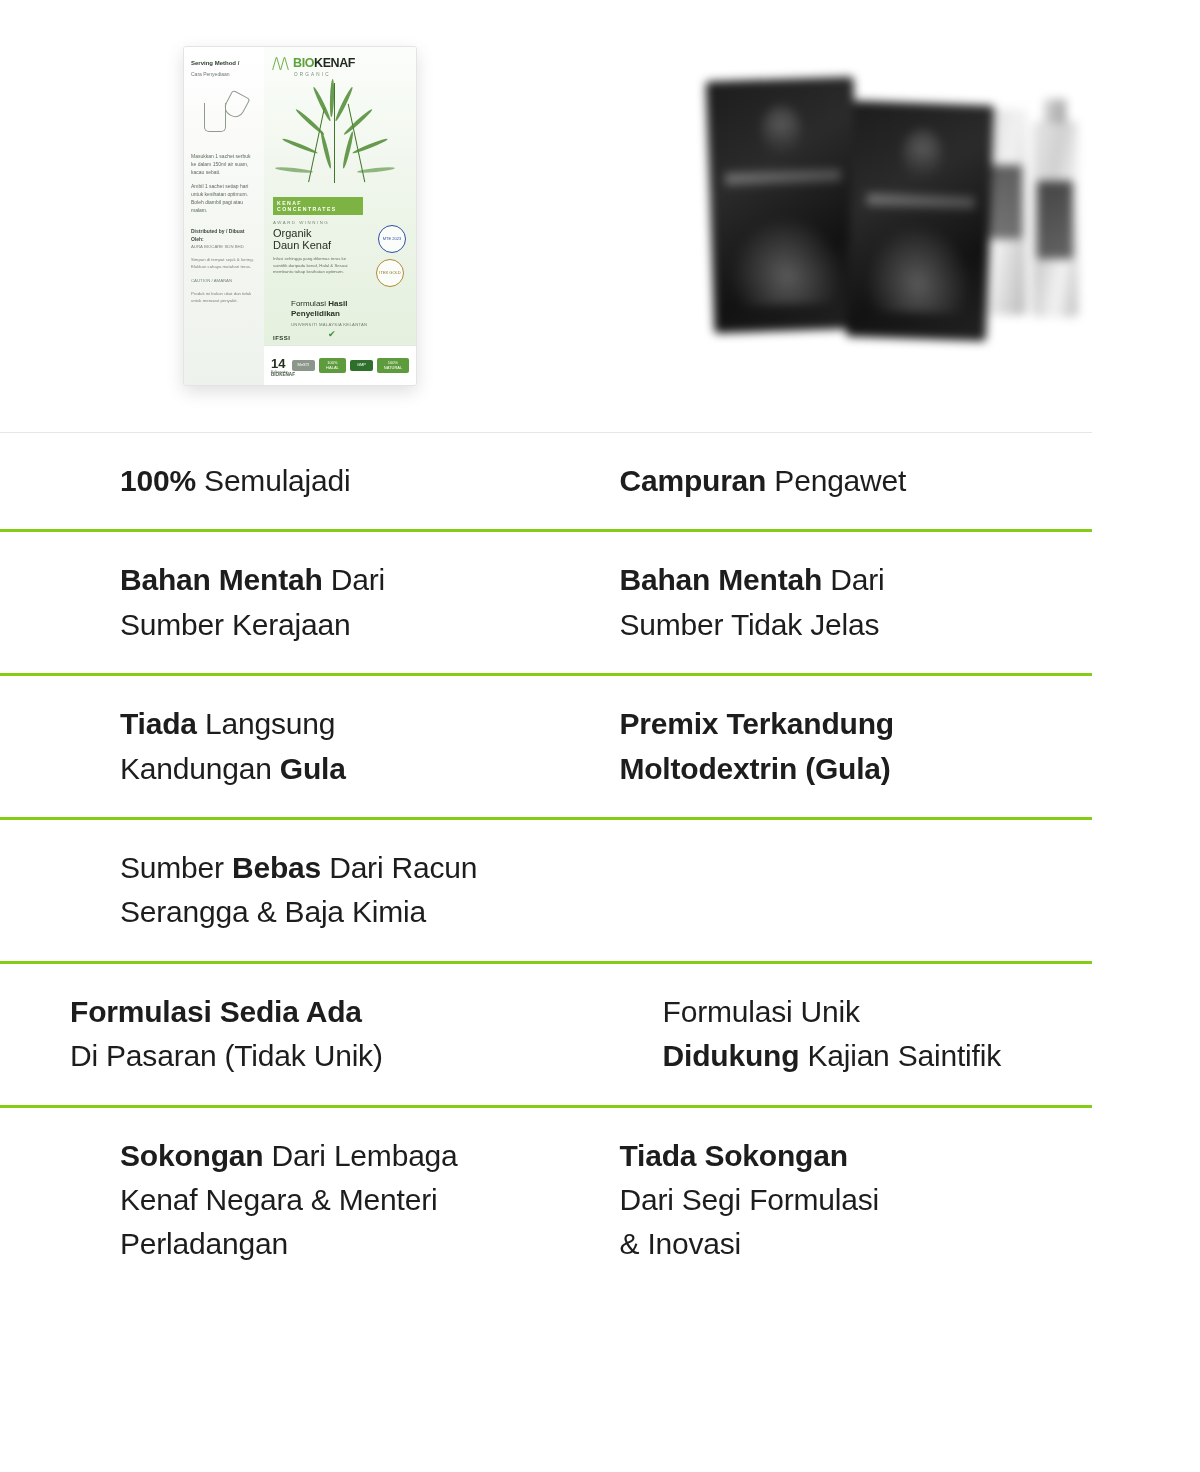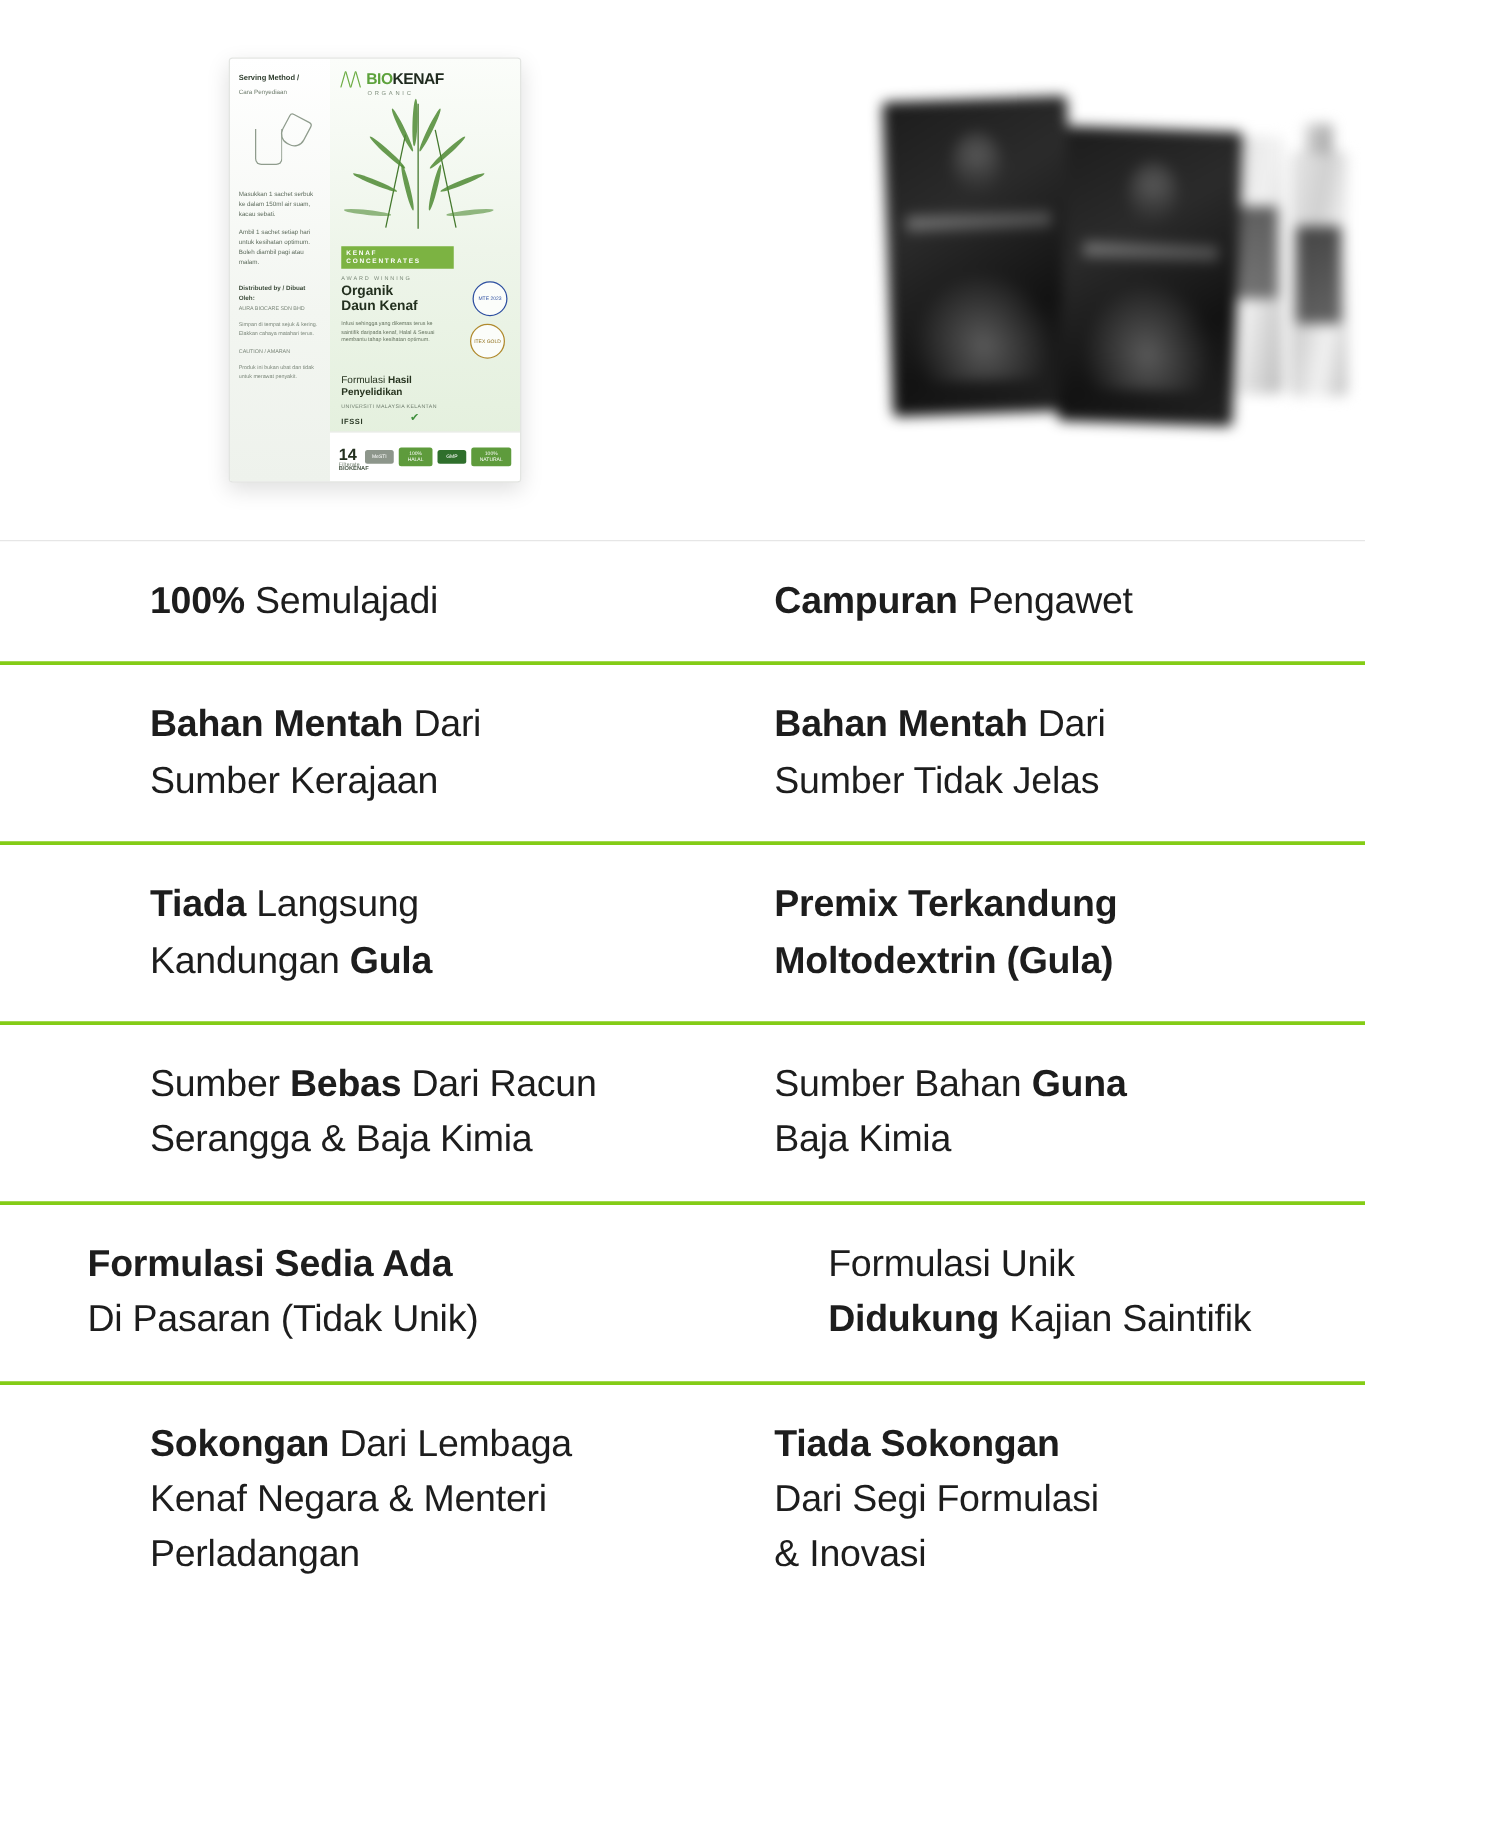--- a/index.html
+++ b/index.html
@@ -183,34 +183,34 @@
     line-height: 1.25;
   }
   .award {
     font-size: 4.4px;
     letter-spacing: 1.5px;
     color: #7a8878;
     margin: 5px 0 2px 0;
   }
   .prod-title {
     font-size: 11px;
-    font-weight: bold;
+    font-weight: normal;
     color: #23301f;
     line-height: 1.1;
   }
   .prod-desc {
     font-size: 4.3px;
     color: #65735f;
     line-height: 1.5;
     margin-top: 5px;
     width: 86px;
   }
   .formulasi {
     position: absolute;
-    left: 9px; bottom: 58px;
+    left: 27px; bottom: 58px;
     font-size: 8px;
     color: #26331f;
     line-height: 1.25;
   }
   .formulasi b { font-weight: bold; }
   .uni-line {
     font-size: 4.2px;
     color: #6f7d6d;
     letter-spacing: .3px;
     margin-top: 3px;
@@ -546,23 +546,20 @@
           <p><b>Tiada</b><span> Langsung</span><br><span>Kandungan </span><b>Gula</b></p>
         </div>
         <div class="cell right">
           <p><b>Premix Terkandung</b><br><b>Moltodextrin (Gula)</b></p>
         </div>
       </div>
       <div class="row">
         <div class="cell">
           <p><span>Sumber </span><b>Bebas</b><span> Dari Racun</span><br><span>Serangga &amp; Baja Kimia</span></p>
         </div>
-        <div class="cell right">
-          <p><span>Sumber Bahan </span><b>Guna</b><br><span>Baja Kimia</span></p>
-        </div>
       </div>
       <div class="row">
         <div class="cell right">
           <p><b>Formulasi Sedia Ada</b><br><span>Di Pasaran (Tidak Unik)</span></p>
         </div>
         <div class="cell">
           <p><span>Formulasi Unik</span><br><b>Didukung</b><span> Kajian Saintifik</span></p>
         </div>
       </div>
       <div class="row">

